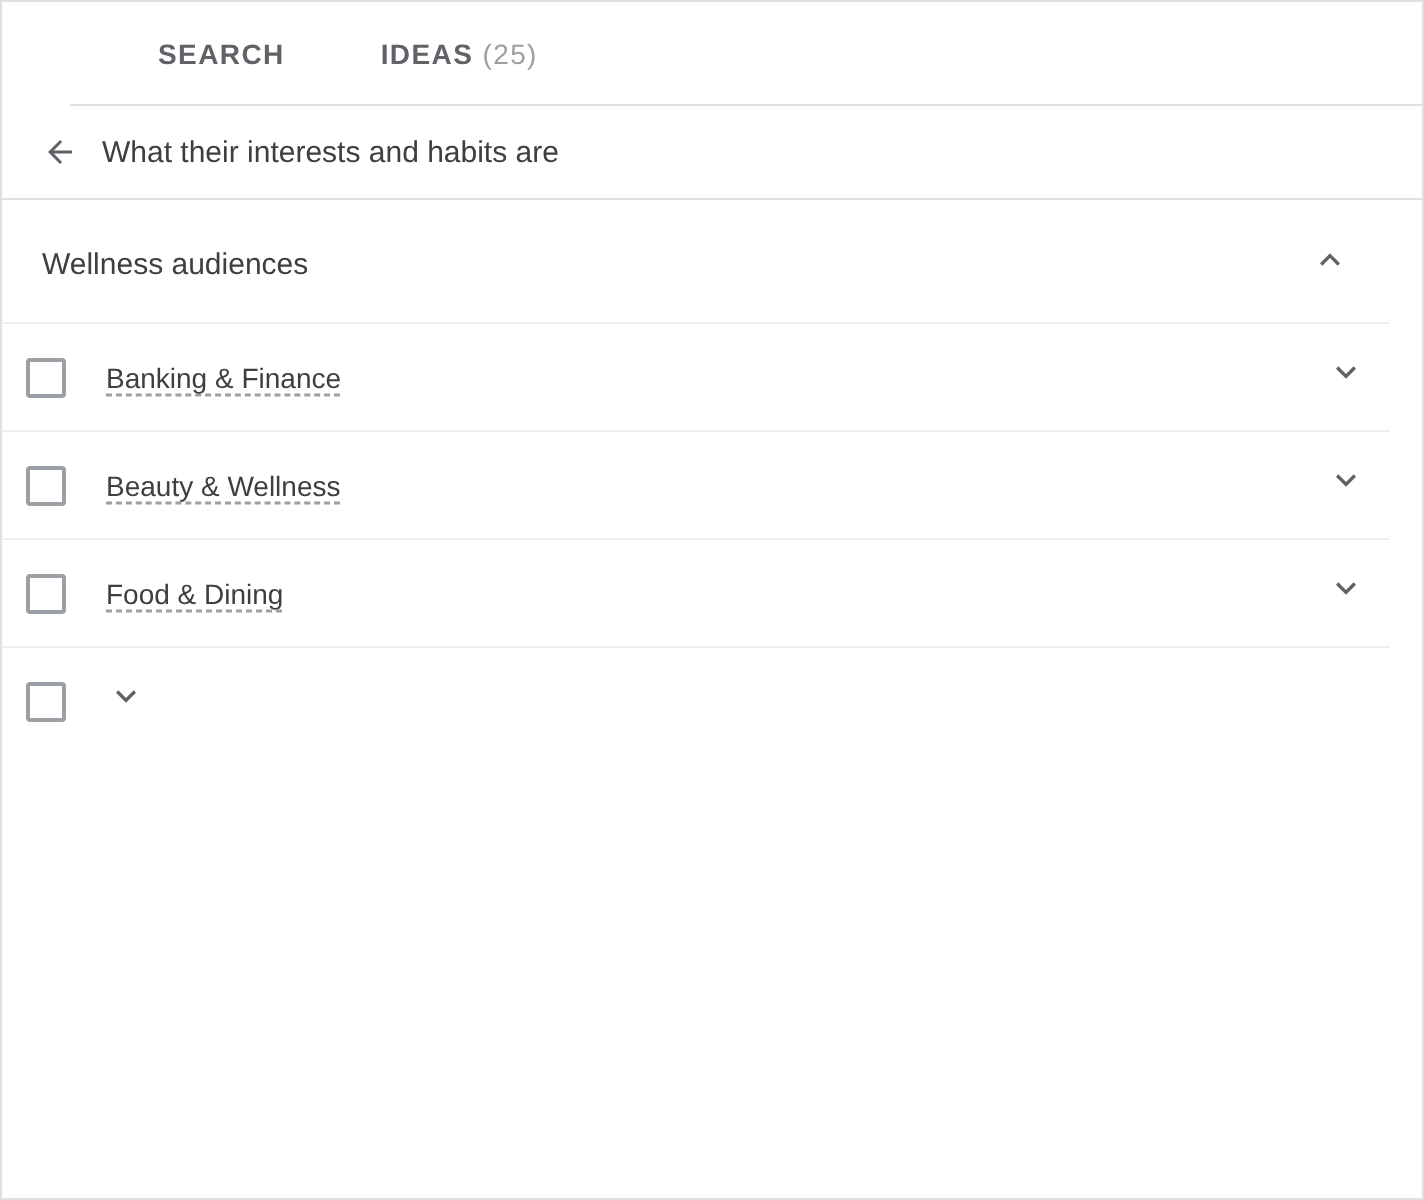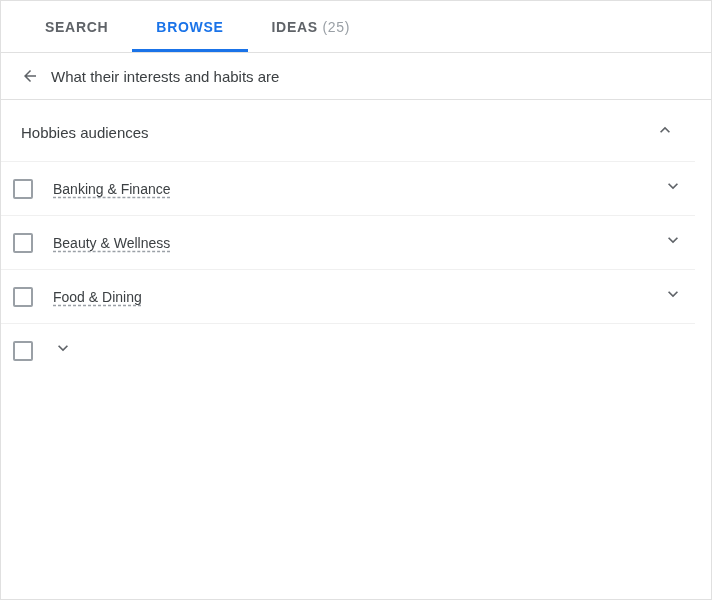--- a/index.html
+++ b/index.html
@@ -27,20 +27,21 @@
     }
 
     
     .tabs {
       display: flex;
       align-items: center;
       border-bottom: 1px solid #e0e0e0;
       padding: 0 20px;
       height: 52px;
       flex-shrink: 0;
+      margin-left: 34px;
     }
 
     .tab {
       font-size: 14px;
       font-weight: 600;
       letter-spacing: 0.05em;
       padding: 0 24px;
       height: 100%;
       display: flex;
       align-items: center;
@@ -177,42 +178,39 @@
   </style>
 </head>
 <body>
 
 <div class="container">
 
   <div class="tabs">
     <div class="tab">
       <span>SEARCH</span>
     </div>
-    <div class="tab active">
-      <span>BROWSE</span>
-    </div>
     <div class="tab">
       <span>IDEAS</span>&nbsp;<span class="count">(25)</span>
     </div>
   </div>
 
   <div class="back-nav">
     <div class="back-arrow">
       <svg width="18" height="18" viewBox="0 0 24 24" fill="#5f6368">
         <path d="M20 11H7.83l5.59-5.59L12 4l-8 8 8 8 1.41-1.41L7.83 13H20v-2z"></path>
       </svg>
     </div>
     <span class="back-title">What their interests and habits are</span>
   </div>
 
   <div class="main-content">
     <div class="scroll-area">
 
       <div class="section-header">
-        <span class="section-title">Hobbies audiences</span>
+        <span class="section-title">Wellness audiences</span>
         <span class="chevron-up">
           <svg width="20" height="20" viewBox="0 0 24 24" fill="#5f6368">
             <path d="M7.41 15.41L12 10.83l4.59 4.58L18 14l-6-6-6 6z"></path>
           </svg>
         </span>
       </div>
 
       <div>
 
         <div class="category-item">

